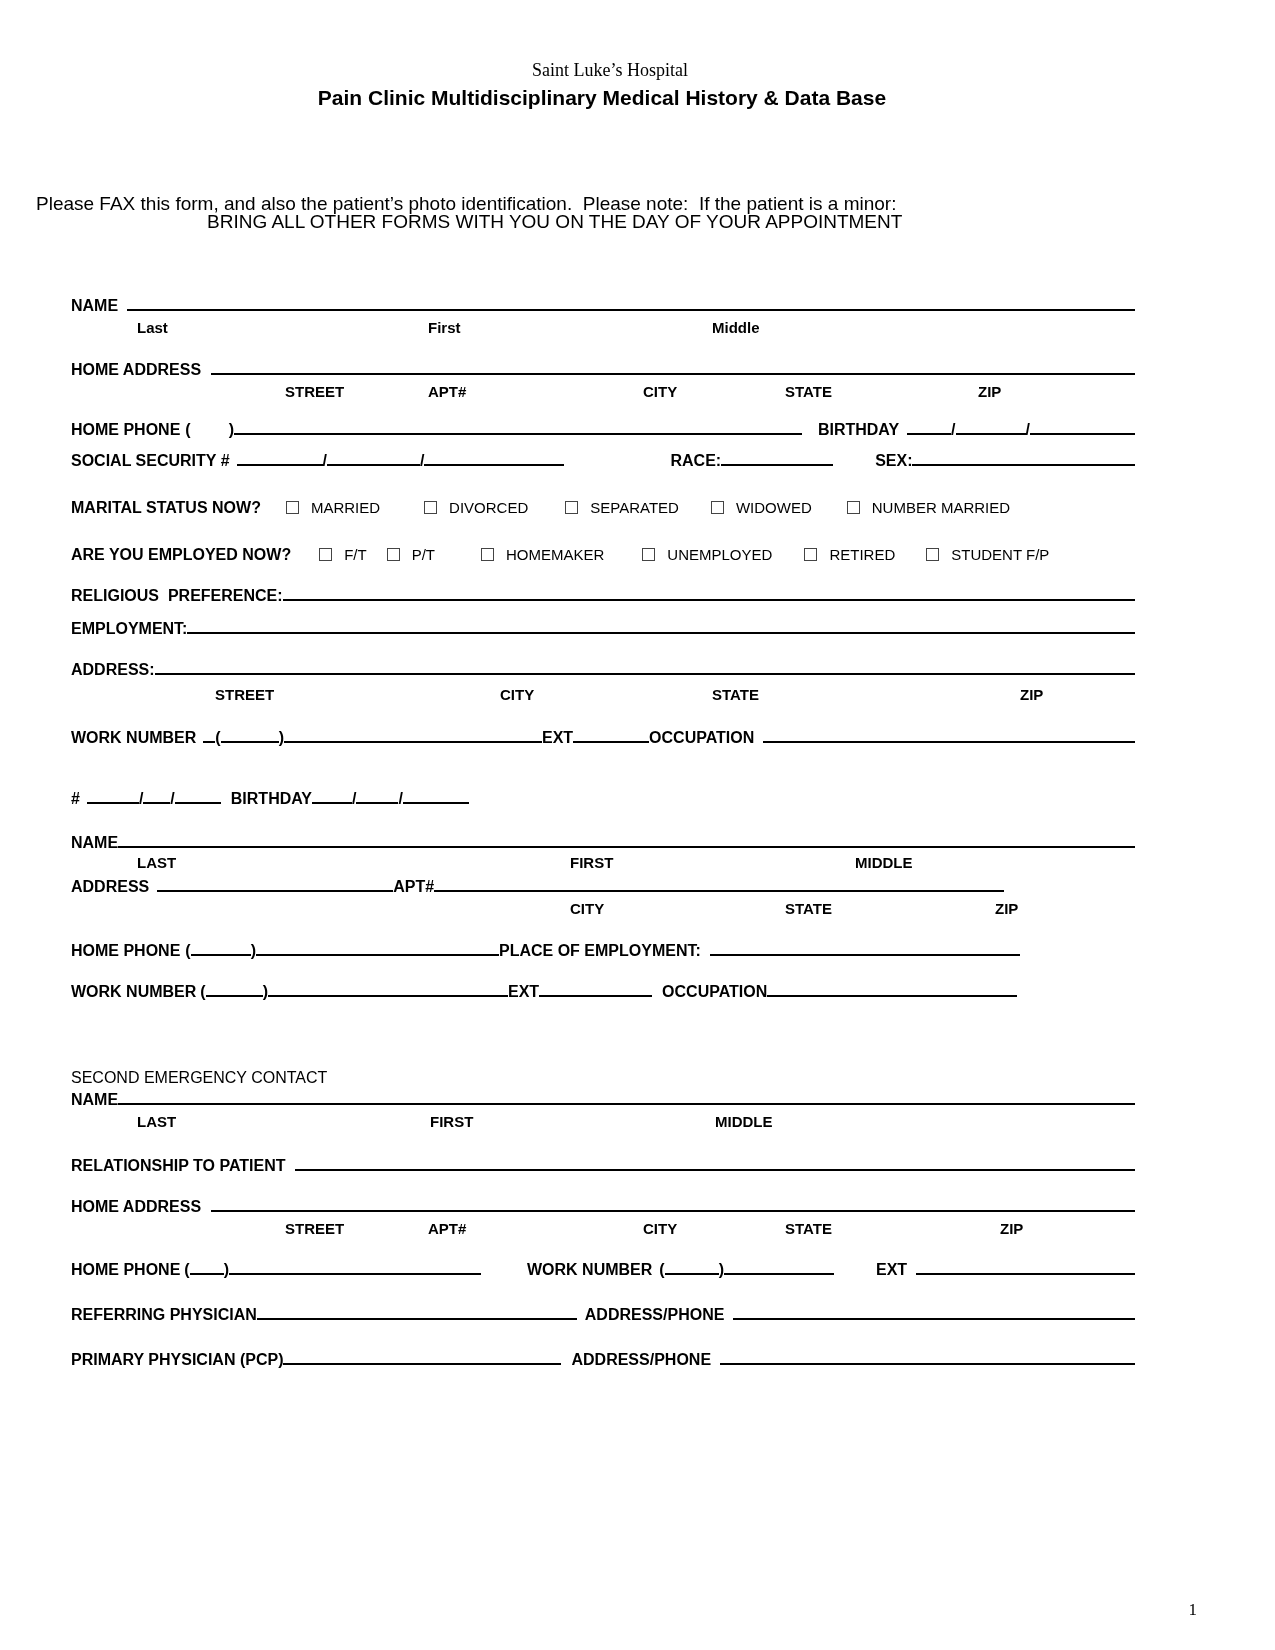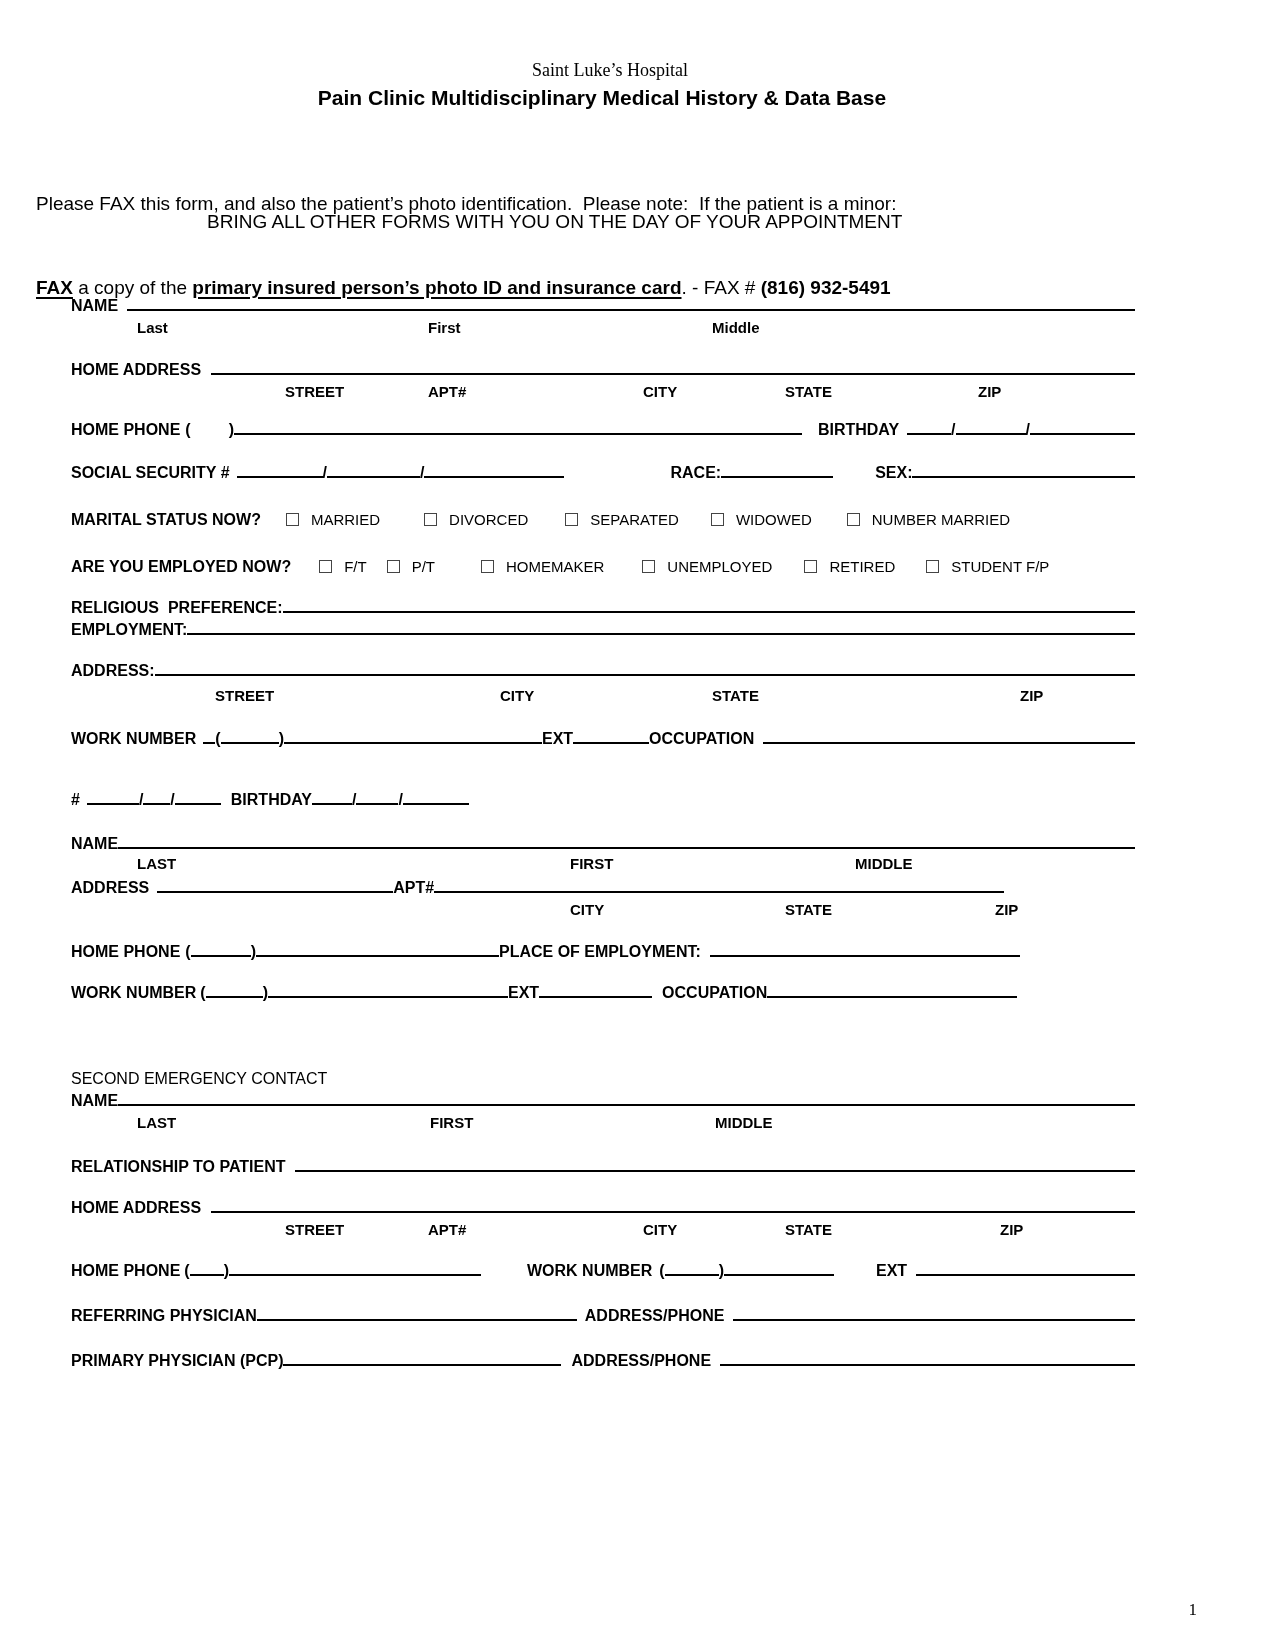--- a/index.html
+++ b/index.html
@@ -31,21 +31,20 @@
 </head>
 <body>
 
 <div class="page">
 
   <div class="hospital">Saint Luke’s Hospital</div>
   <div class="title">Pain Clinic Multidisciplinary Medical History &amp; Data Base</div>
 
   <div class="faxpara">
     <div>Please FAX this form, and also the patient’s photo identification.  Please note:  If the patient is a minor:</div>
-    <div><span class="b u">FAX</span><span> a copy of the </span><span class="b u">primary insured person’s photo ID and insurance card</span><span>. - FAX # </span><span class="b">(816) 932-5491</span></div>
   </div>
 
   <div class="bring">BRING ALL OTHER FORMS WITH YOU ON THE DAY OF YOUR APPOINTMENT</div>
 
   <div class="form">
 
     <div class="row">
       <span class="lbl" style="margin-right:9px">NAME</span>
       <span class="fill grow"></span>
     </div>
@@ -74,21 +73,21 @@
       <span class="lbl">)</span>
       <span class="fill grow"></span>
       <span class="lbl" style="margin-left:16px;margin-right:8px">BIRTHDAY</span>
       <span class="fill" style="width:44px"></span>
       <span class="lbl">/</span>
       <span class="fill" style="width:70px"></span>
       <span class="lbl">/</span>
       <span class="fill" style="width:105px"></span>
     </div>
 
-    <div class="row" style="margin-top:24px">
+    <div class="row" style="margin-top:12px">
       <span class="lbl" style="margin-right:7px">SOCIAL SECURITY #</span>
       <span class="fill" style="width:86px"></span>
       <span class="lbl">/</span>
       <span class="fill" style="width:93px"></span>
       <span class="lbl">/</span>
       <span class="fill" style="width:140px"></span>
       <span class="lbl" style="margin-left:106px">RACE:</span>
       <span class="fill" style="width:112px"></span>
       <span class="lbl" style="margin-left:42px">SEX:</span>
       <span class="fill grow"></span>
@@ -111,21 +110,21 @@
       <span class="opt" style="margin-left:38px"><span class="cb"></span><span>UNEMPLOYED</span></span>
       <span class="opt" style="margin-left:32px"><span class="cb"></span><span>RETIRED</span></span>
       <span class="opt" style="margin-left:31px"><span class="cb"></span><span>STUDENT F/P</span></span>
     </div>
 
     <div class="row" style="margin-top:22px">
       <span class="lbl">RELIGIOUS  PREFERENCE:</span>
       <span class="fill grow"></span>
     </div>
 
-    <div class="row" style="margin-top:3px">
+    <div class="row" style="margin-top:14px">
       <span class="lbl">EMPLOYMENT:</span>
       <span class="fill grow"></span>
     </div>
 
     <div class="row" style="margin-top:22px">
       <span class="lbl">ADDRESS:</span>
       <span class="fill grow"></span>
     </div>
     <div class="sub" style="margin-top:5px">
       <span style="left:144px">STREET</span>

